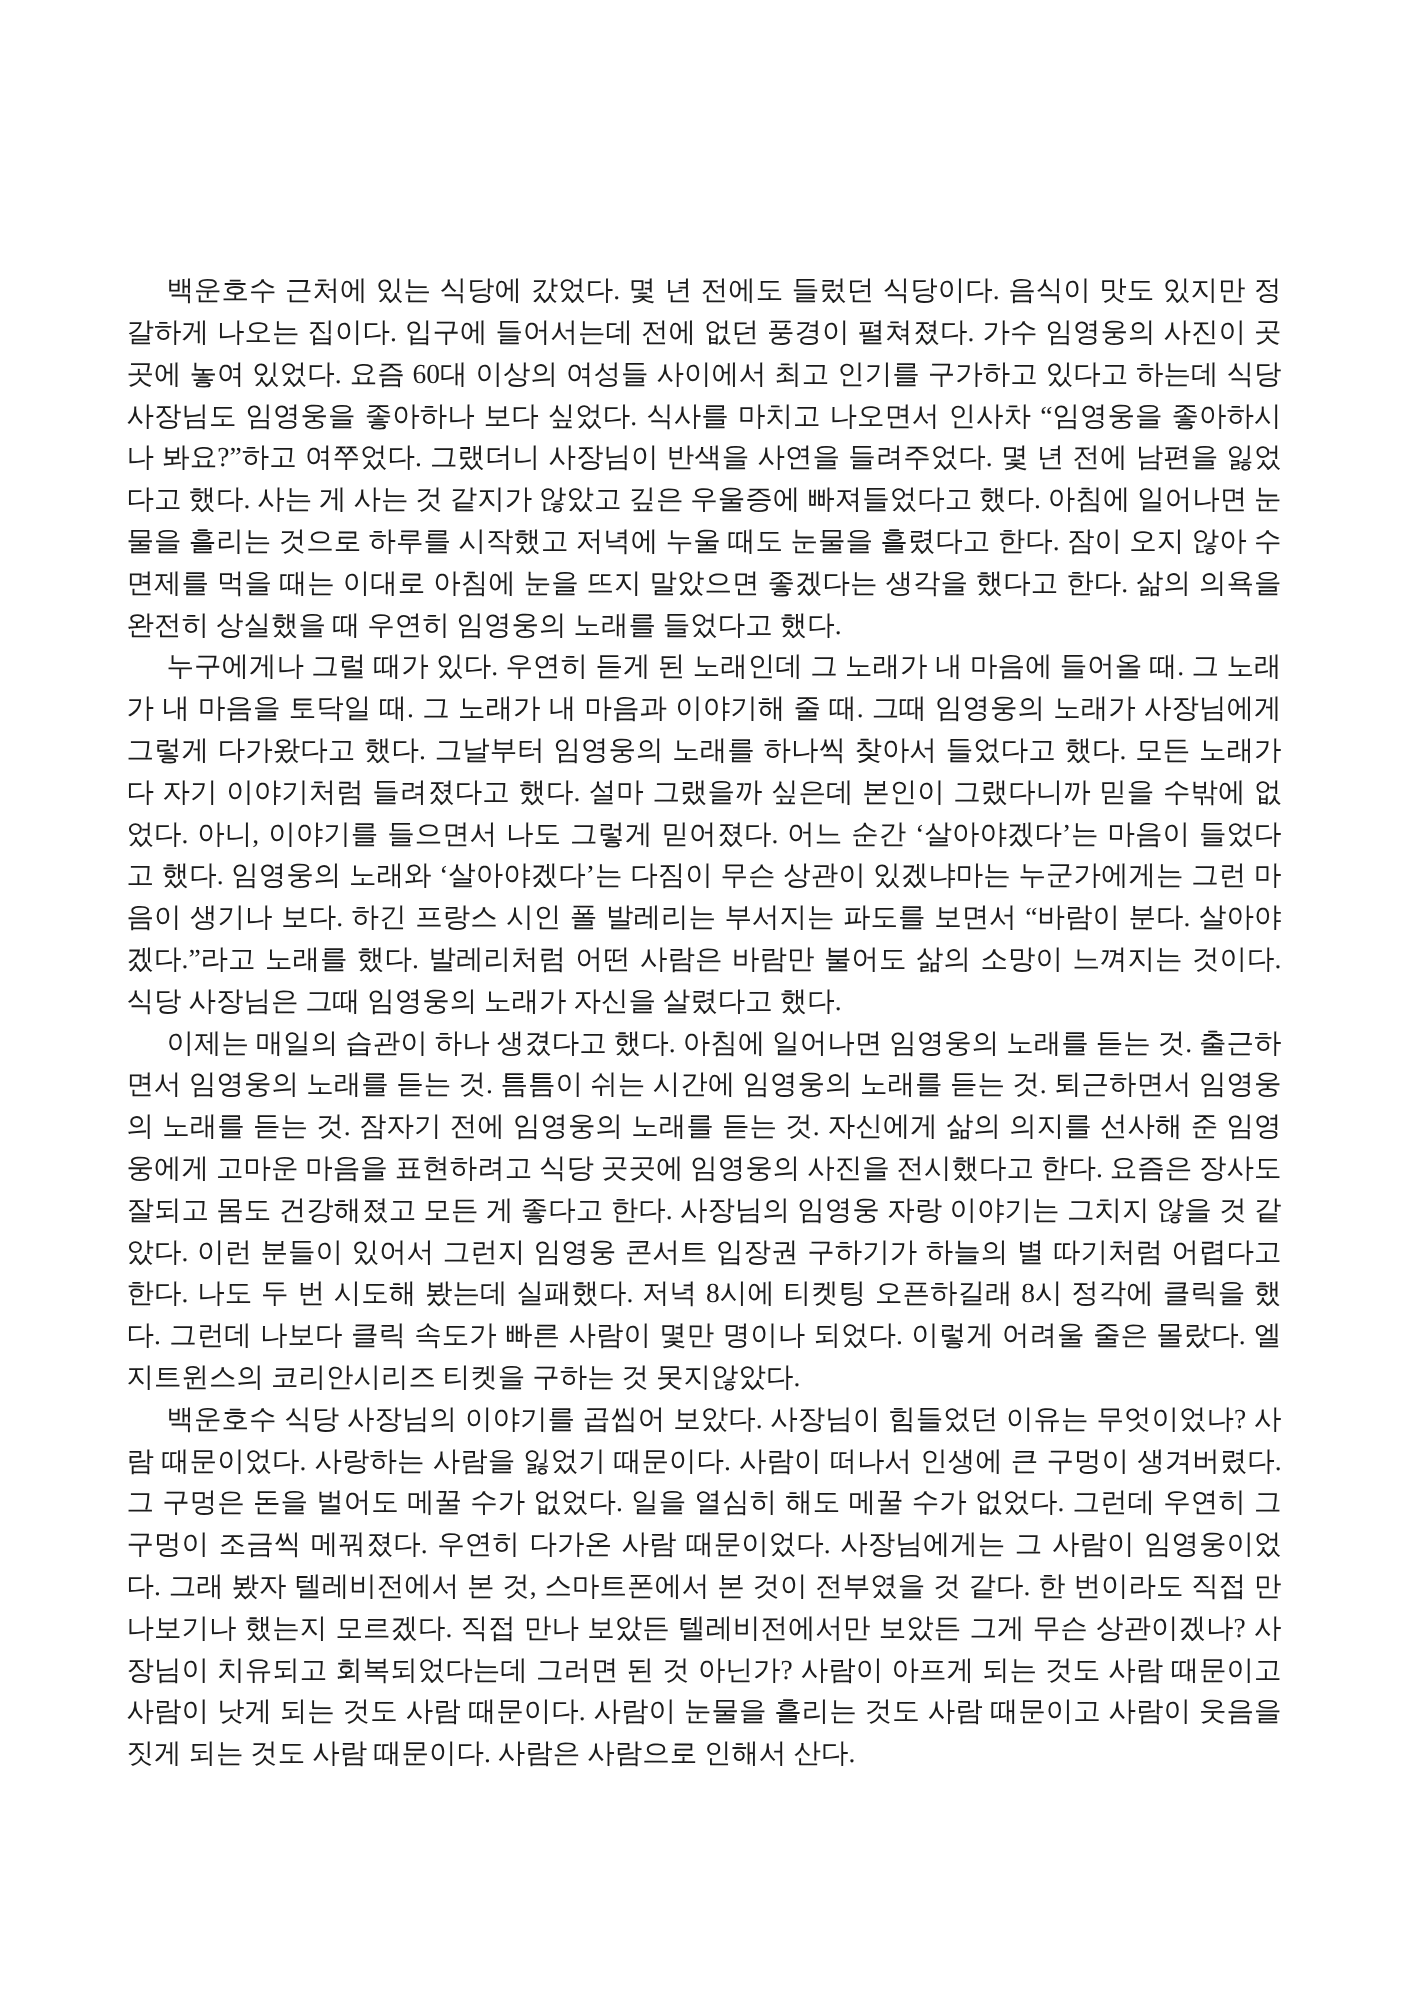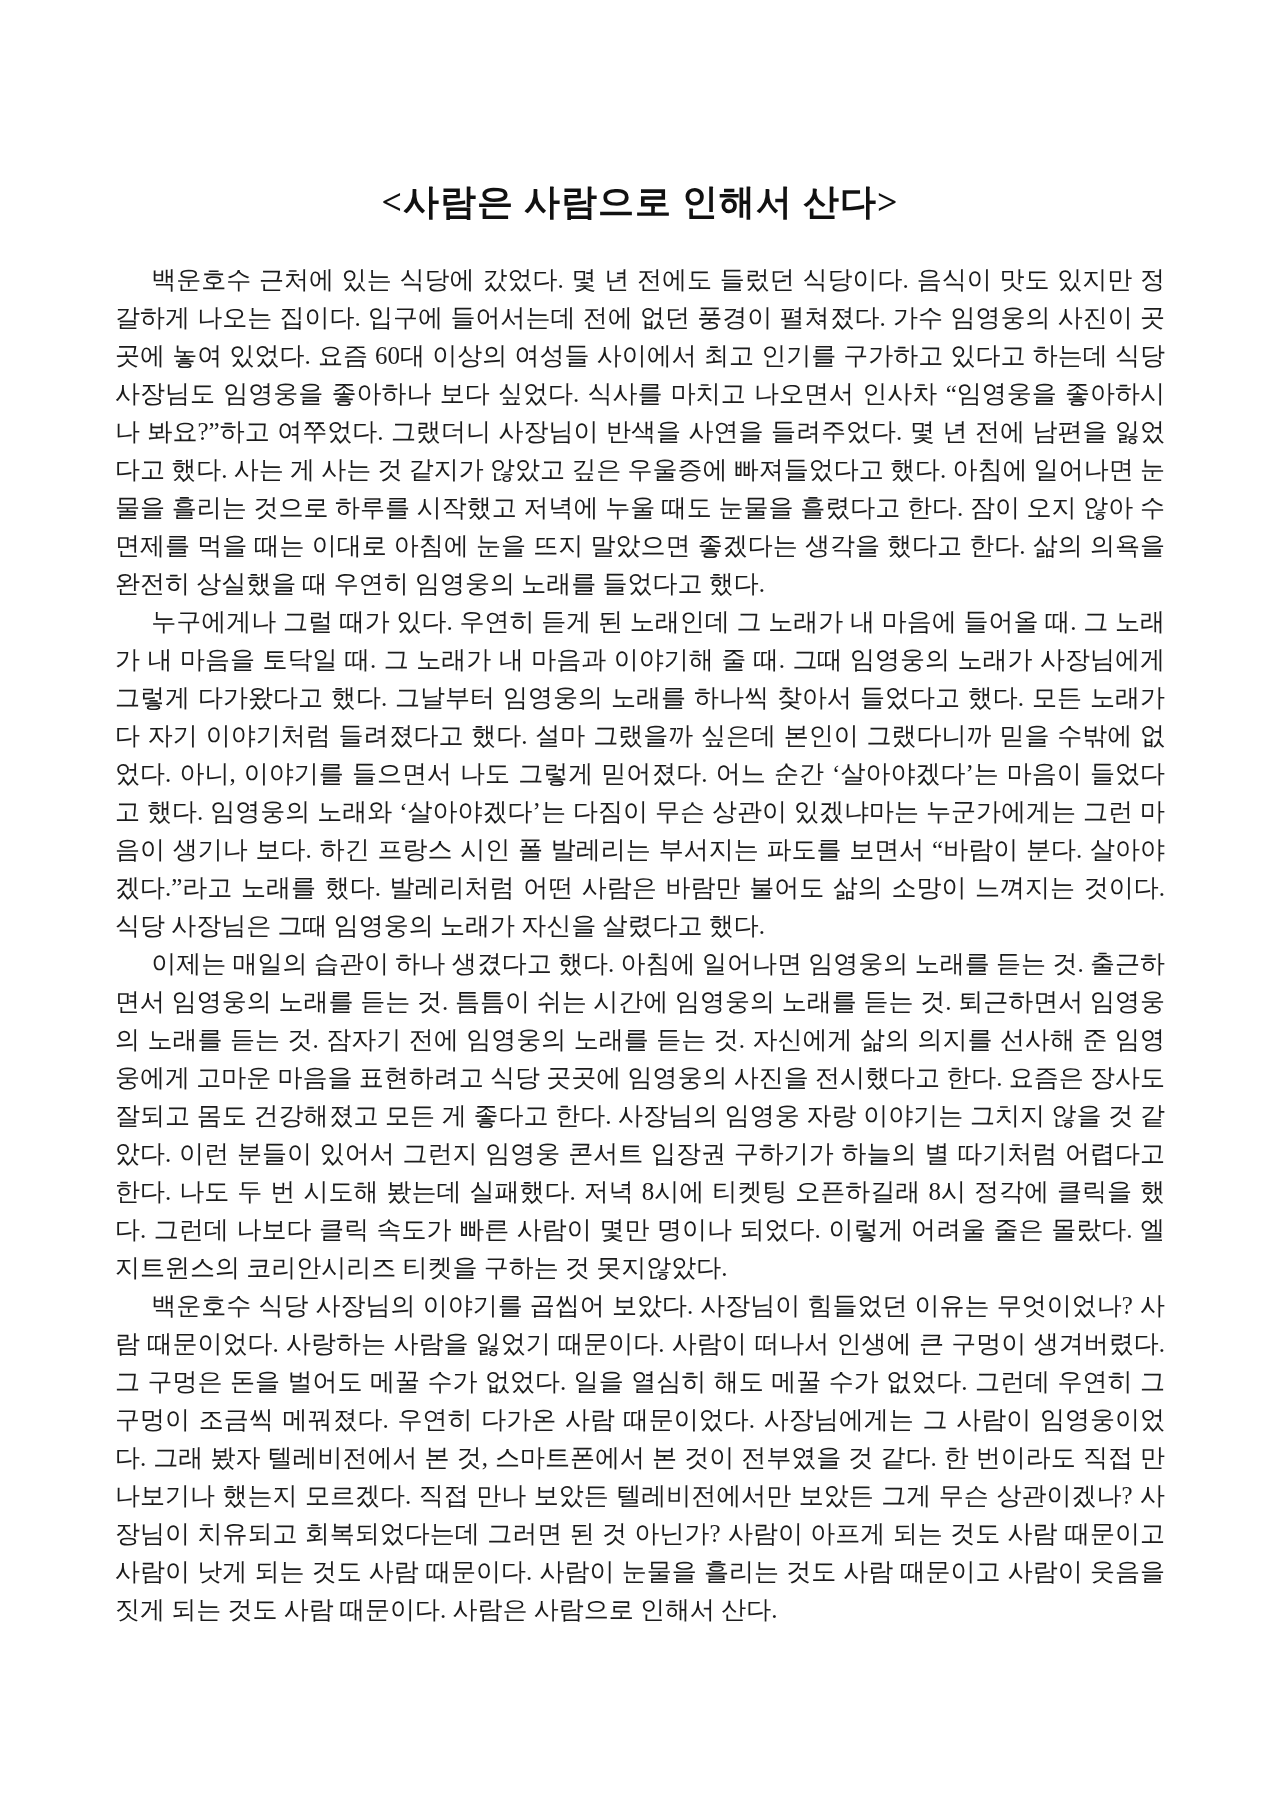--- a/index.html
+++ b/index.html
@@ -31,38 +31,37 @@
     font-family: "Liberation Serif", "DejaVu Serif", serif;
   }
   .essay-author {
     margin-top: 62px;
     text-align: right;
     padding-right: 68px;
     font-size: 24px;
     color: #222222;
   }
   .essay-body {
-    margin-top: 34px;
+    margin-top: 68px;
   }
   .essay-body p {
     margin: 0;
     font-size: 25px;
     line-height: 38px;
     text-align: justify;
     text-justify: inter-word;
     text-indent: 1.45em;
     color: #1c1c1c;
     word-break: normal;
   }
 </style>
 </head>
 <body>
 
 <div class="page">
-  <h1 class="essay-title">&lt;사람은 사람으로 인해서 산다&gt;</h1>
 
 
   <div class="essay-body">
     <p>백운호수 근처에 있는 식당에 갔었다. 몇 년 전에도 들렀던 식당이다. 음식이 맛도 있지만 정갈하게 나오는 집이다. 입구에 들어서는데 전에 없던 풍경이 펼쳐졌다. 가수 임영웅의 사진이 곳곳에 놓여 있었다. 요즘 60대 이상의 여성들 사이에서 최고 인기를 구가하고 있다고 하는데 식당 사장님도 임영웅을 좋아하나 보다 싶었다. 식사를 마치고 나오면서 인사차 “임영웅을 좋아하시나 봐요?”하고 여쭈었다. 그랬더니 사장님이 반색을 사연을 들려주었다. 몇 년 전에 남편을 잃었다고 했다. 사는 게 사는 것 같지가 않았고 깊은 우울증에 빠져들었다고 했다. 아침에 일어나면 눈물을 흘리는 것으로 하루를 시작했고 저녁에 누울 때도 눈물을 흘렸다고 한다. 잠이 오지 않아 수면제를 먹을 때는 이대로 아침에 눈을 뜨지 말았으면 좋겠다는 생각을 했다고 한다. 삶의 의욕을 완전히 상실했을 때 우연히 임영웅의 노래를 들었다고 했다.</p>
     <p>누구에게나 그럴 때가 있다. 우연히 듣게 된 노래인데 그 노래가 내 마음에 들어올 때. 그 노래가 내 마음을 토닥일 때. 그 노래가 내 마음과 이야기해 줄 때. 그때 임영웅의 노래가 사장님에게 그렇게 다가왔다고 했다. 그날부터 임영웅의 노래를 하나씩 찾아서 들었다고 했다. 모든 노래가 다 자기 이야기처럼 들려졌다고 했다. 설마 그랬을까 싶은데 본인이 그랬다니까 믿을 수밖에 없었다. 아니, 이야기를 들으면서 나도 그렇게 믿어졌다. 어느 순간 ‘살아야겠다’는 마음이 들었다고 했다. 임영웅의 노래와 ‘살아야겠다’는 다짐이 무슨 상관이 있겠냐마는 누군가에게는 그런 마음이 생기나 보다. 하긴 프랑스 시인 폴 발레리는 부서지는 파도를 보면서 “바람이 분다. 살아야겠다.”라고 노래를 했다. 발레리처럼 어떤 사람은 바람만 불어도 삶의 소망이 느껴지는 것이다. 식당 사장님은 그때 임영웅의 노래가 자신을 살렸다고 했다.</p>
     <p>이제는 매일의 습관이 하나 생겼다고 했다. 아침에 일어나면 임영웅의 노래를 듣는 것. 출근하면서 임영웅의 노래를 듣는 것. 틈틈이 쉬는 시간에 임영웅의 노래를 듣는 것. 퇴근하면서 임영웅의 노래를 듣는 것. 잠자기 전에 임영웅의 노래를 듣는 것. 자신에게 삶의 의지를 선사해 준 임영웅에게 고마운 마음을 표현하려고 식당 곳곳에 임영웅의 사진을 전시했다고 한다. 요즘은 장사도 잘되고 몸도 건강해졌고 모든 게 좋다고 한다. 사장님의 임영웅 자랑 이야기는 그치지 않을 것 같았다. 이런 분들이 있어서 그런지 임영웅 콘서트 입장권 구하기가 하늘의 별 따기처럼 어렵다고 한다. 나도 두 번 시도해 봤는데 실패했다. 저녁 8시에 티켓팅 오픈하길래 8시 정각에 클릭을 했다. 그런데 나보다 클릭 속도가 빠른 사람이 몇만 명이나 되었다. 이렇게 어려울 줄은 몰랐다. 엘지트윈스의 코리안시리즈 티켓을 구하는 것 못지않았다.</p>
     <p>백운호수 식당 사장님의 이야기를 곱씹어 보았다. 사장님이 힘들었던 이유는 무엇이었나? 사람 때문이었다. 사랑하는 사람을 잃었기 때문이다. 사람이 떠나서 인생에 큰 구멍이 생겨버렸다. 그 구멍은 돈을 벌어도 메꿀 수가 없었다. 일을 열심히 해도 메꿀 수가 없었다. 그런데 우연히 그 구멍이 조금씩 메꿔졌다. 우연히 다가온 사람 때문이었다. 사장님에게는 그 사람이 임영웅이었다. 그래 봤자 텔레비전에서 본 것, 스마트폰에서 본 것이 전부였을 것 같다. 한 번이라도 직접 만나보기나 했는지 모르겠다. 직접 만나 보았든 텔레비전에서만 보았든 그게 무슨 상관이겠나? 사장님이 치유되고 회복되었다는데 그러면 된 것 아닌가? 사람이 아프게 되는 것도 사람 때문이고 사람이 낫게 되는 것도 사람 때문이다. 사람이 눈물을 흘리는 것도 사람 때문이고 사람이 웃음을 짓게 되는 것도 사람 때문이다. 사람은 사람으로 인해서 산다.</p>
   </div>
 </div>
 

